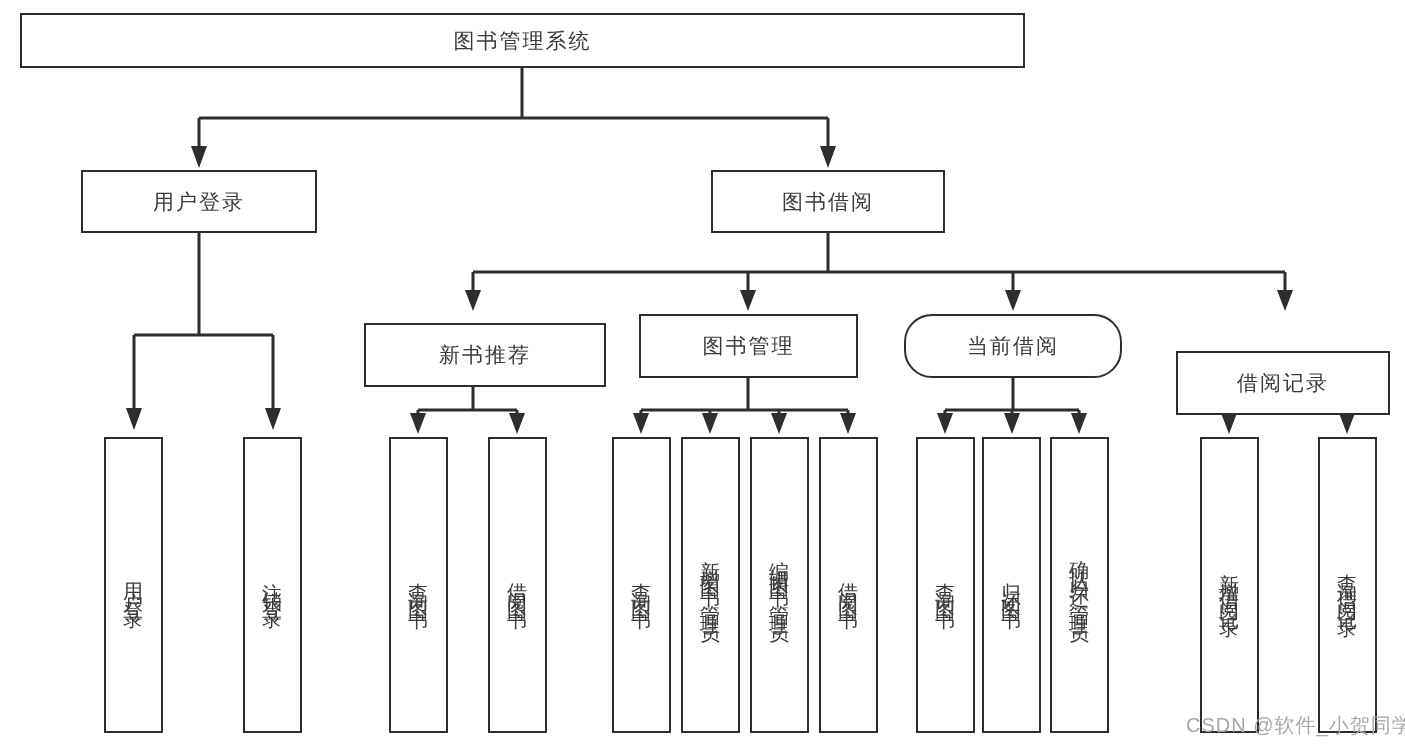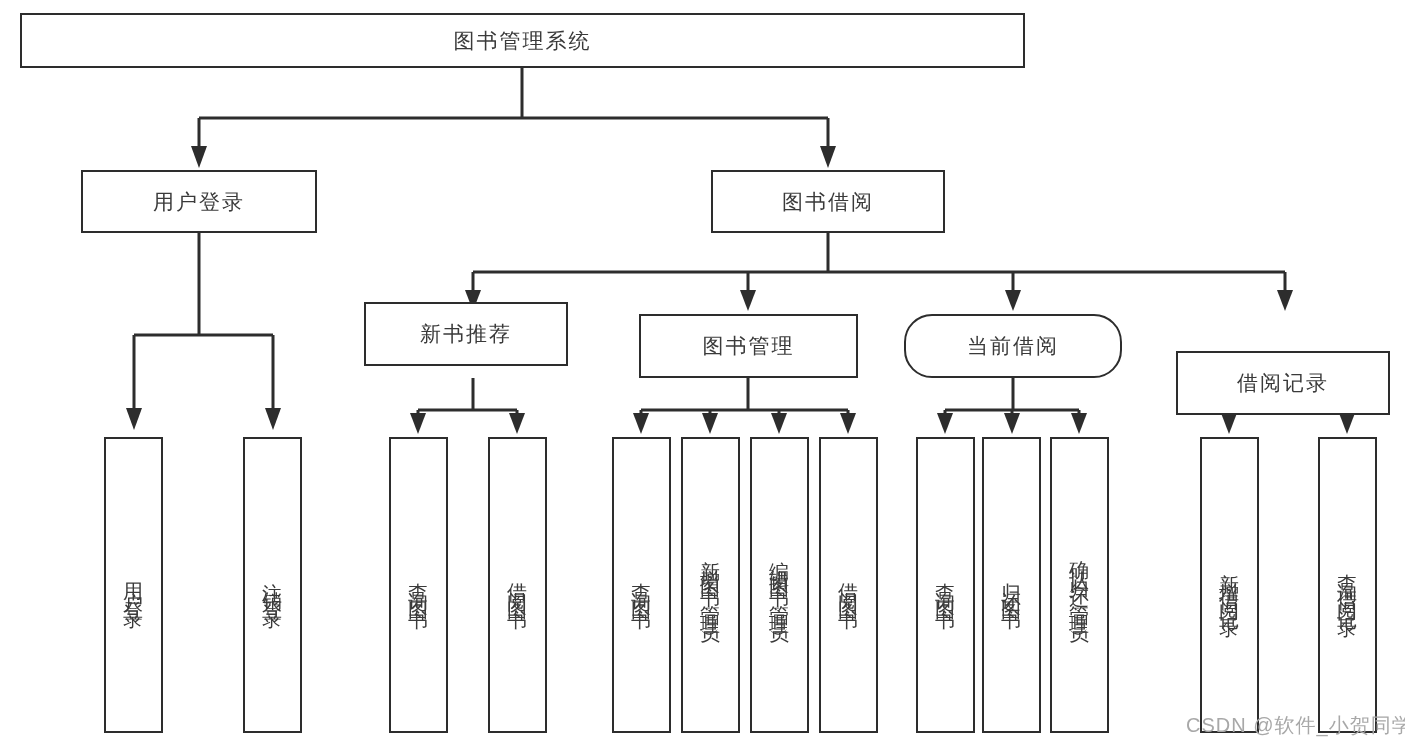--- a/index.html
+++ b/index.html
@@ -66,21 +66,21 @@
     <span>图书管理系统</span>
   </div>
 
   <div class="node" style="left:81px; top:170px; width:236px; height:63px;">
     <span>用户登录</span>
   </div>
   <div class="node" style="left:711px; top:170px; width:234px; height:63px;">
     <span>图书借阅</span>
   </div>
 
-  <div class="node" style="left:364px; top:302px; width:204px; height:64px;">
+  <div class="node" style="left:364px; top:323px; width:242px; height:64px;">
     <span>新书推荐</span>
   </div>
   <div class="node" style="left:639px; top:314px; width:219px; height:64px;">
     <span>图书管理</span>
   </div>
   <div class="node" style="left:904px; top:314px; width:218px; height:64px;border-radius:28px;">
     <span>当前借阅</span>
   </div>
   <div class="node" style="left:1176px; top:314px; width:214px; height:64px;margin-top:37px;">
     <span>借阅记录</span>

